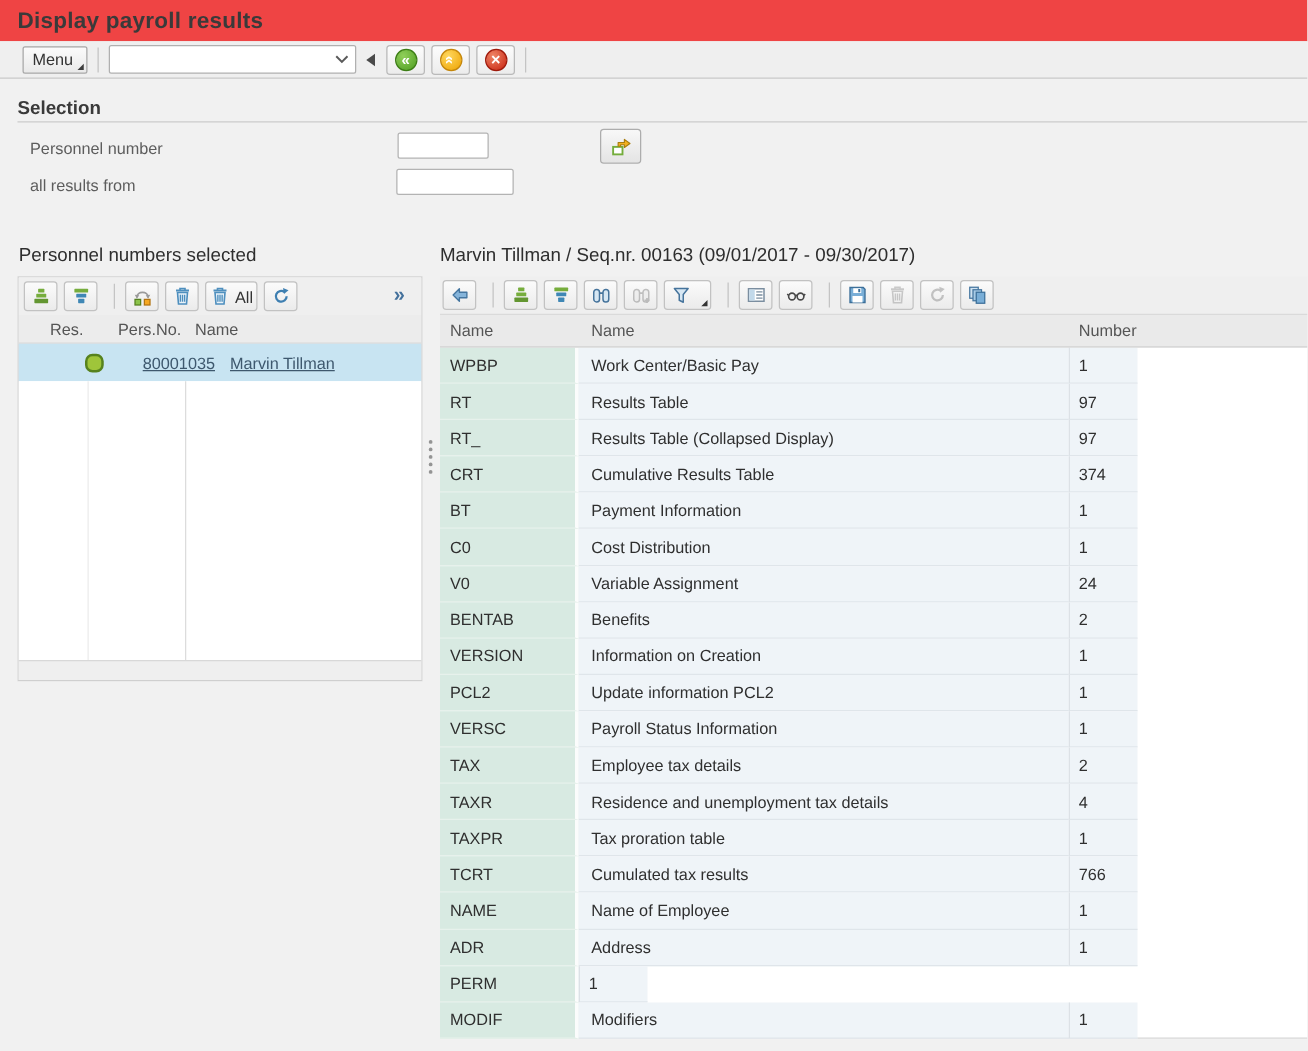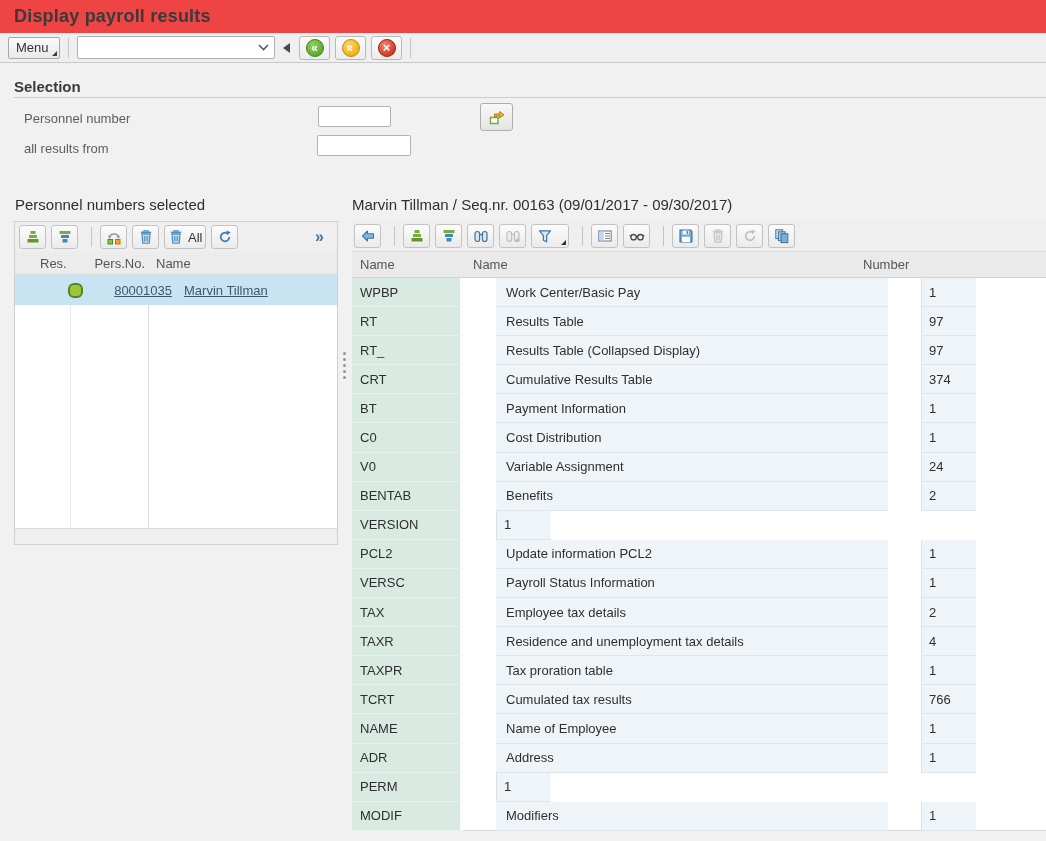--- a/index.html
+++ b/index.html
@@ -5,21 +5,21 @@
   * { box-sizing: border-box; }
   html,body { margin:0; padding:0; }
   body {
     width:1046px; height:841px; position:relative; overflow:hidden;
     background:#f1f1f1; font-family:"Liberation Sans", sans-serif; color:#333;
   }
   .titlebar { position:absolute; left:0; top:0; width:1046px; height:33px; background:#ef4444; }
   .titlebar h1 { margin:0; padding:6px 0 0 14px; font-size:18px; font-weight:bold; color:#3a3a3a; letter-spacing:.2px;}
   .app-toolbar {
     position:absolute; left:0; top:33px; width:1046px; height:30px; background:#efefef;
-    border-bottom:1px solid #c9c9c9; display:flex; align-items:center; padding-left:8px;
+    border-bottom:1px solid #c9c9c9; display:flex; align-items:center; padding-left:18px;
   }
   .menu-btn {
     position:relative; width:52px; height:22px; font-size:13px; color:#333;
     background:linear-gradient(#fbfbfb,#e9e9e9); border:1px solid #a8a8a8; border-radius:2px;
     font-family:"Liberation Sans",sans-serif; text-align:left; padding-left:7px; cursor:default;
   }
   .menu-btn::after { content:""; position:absolute; right:2px; bottom:2px; width:0; height:0;
     border-left:5px solid transparent; border-bottom:5px solid #3d3d3d; }
   .tb-sep { width:1px; height:20px; background:#c4c4c4; margin:0 8px; flex:0 0 auto; }
   .cmd { position:relative; width:198px; height:23px; background:#fff; border:1px solid #b0b0b0; border-radius:2px; }
@@ -83,21 +83,21 @@
   .splitter { position:absolute; left:343px; top:352px; width:5px; display:flex; flex-direction:column; gap:3px; cursor:col-resize; }
   .splitter i { width:3px; height:3px; border-radius:50%; background:#949494; }
 
   .right-panel { position:absolute; left:352px; top:221px; width:694px; height:611px; }
   .right-panel .panel-toolbar { background:#efefef; padding-left:2px; }
   .rheader { height:27px; background:#eaeaea; border-top:1px solid #dadada; border-bottom:1px solid #d2d2d2;
     position:relative; font-size:13px; color:#555; }
   .rh { position:absolute; top:5px; }
   .rh1 { left:8px; } .rh2 { left:121px; } .rh3 { left:511px; }
   .rbody { height:553px; background:#fff; border-bottom:1px solid #d6d6d6; }
-  .grid-row { display:flex; height:29.1px; font-size:13px; color:#2f2f2f; cursor:default;gap:33px; }
+  .grid-row { display:flex; height:29.1px; font-size:13px; color:#2f2f2f; cursor:default; }
   .cell { display:flex; align-items:center; }
   .cell.key { width:111px; background:#d8eae2; border-right:3px solid #fbfcfc; border-bottom:1px solid #e7f1ec; padding-left:8px; }
   .cell.name { width:392px; background:#eff4f8; border-bottom:1px solid #dfe5ea; padding-left:10px; }
   .cell.num { width:55px; background:#eff4f8; border-bottom:1px solid #dfe5ea; border-left:1px solid #dce1e6; padding-left:7px; }
 </style>
 </head>
 <body>
 
 <div class="titlebar">
   <h1>Display payroll results</h1>
@@ -405,20 +405,21 @@
         <div class="cell name">Variable Assignment</div>
         <div class="cell num">24</div>
       </div>
       <div class="grid-row">
         <div class="cell key">BENTAB</div>
         <div class="cell name">Benefits</div>
         <div class="cell num">2</div>
       </div>
       <div class="grid-row">
         <div class="cell key">VERSION</div>
+        <div class="cell name">Information on Creation</div>
         <div class="cell num">1</div>
       </div>
       <div class="grid-row">
         <div class="cell key">PCL2</div>
         <div class="cell name">Update information PCL2</div>
         <div class="cell num">1</div>
       </div>
       <div class="grid-row">
         <div class="cell key">VERSC</div>
         <div class="cell name">Payroll Status Information</div>

